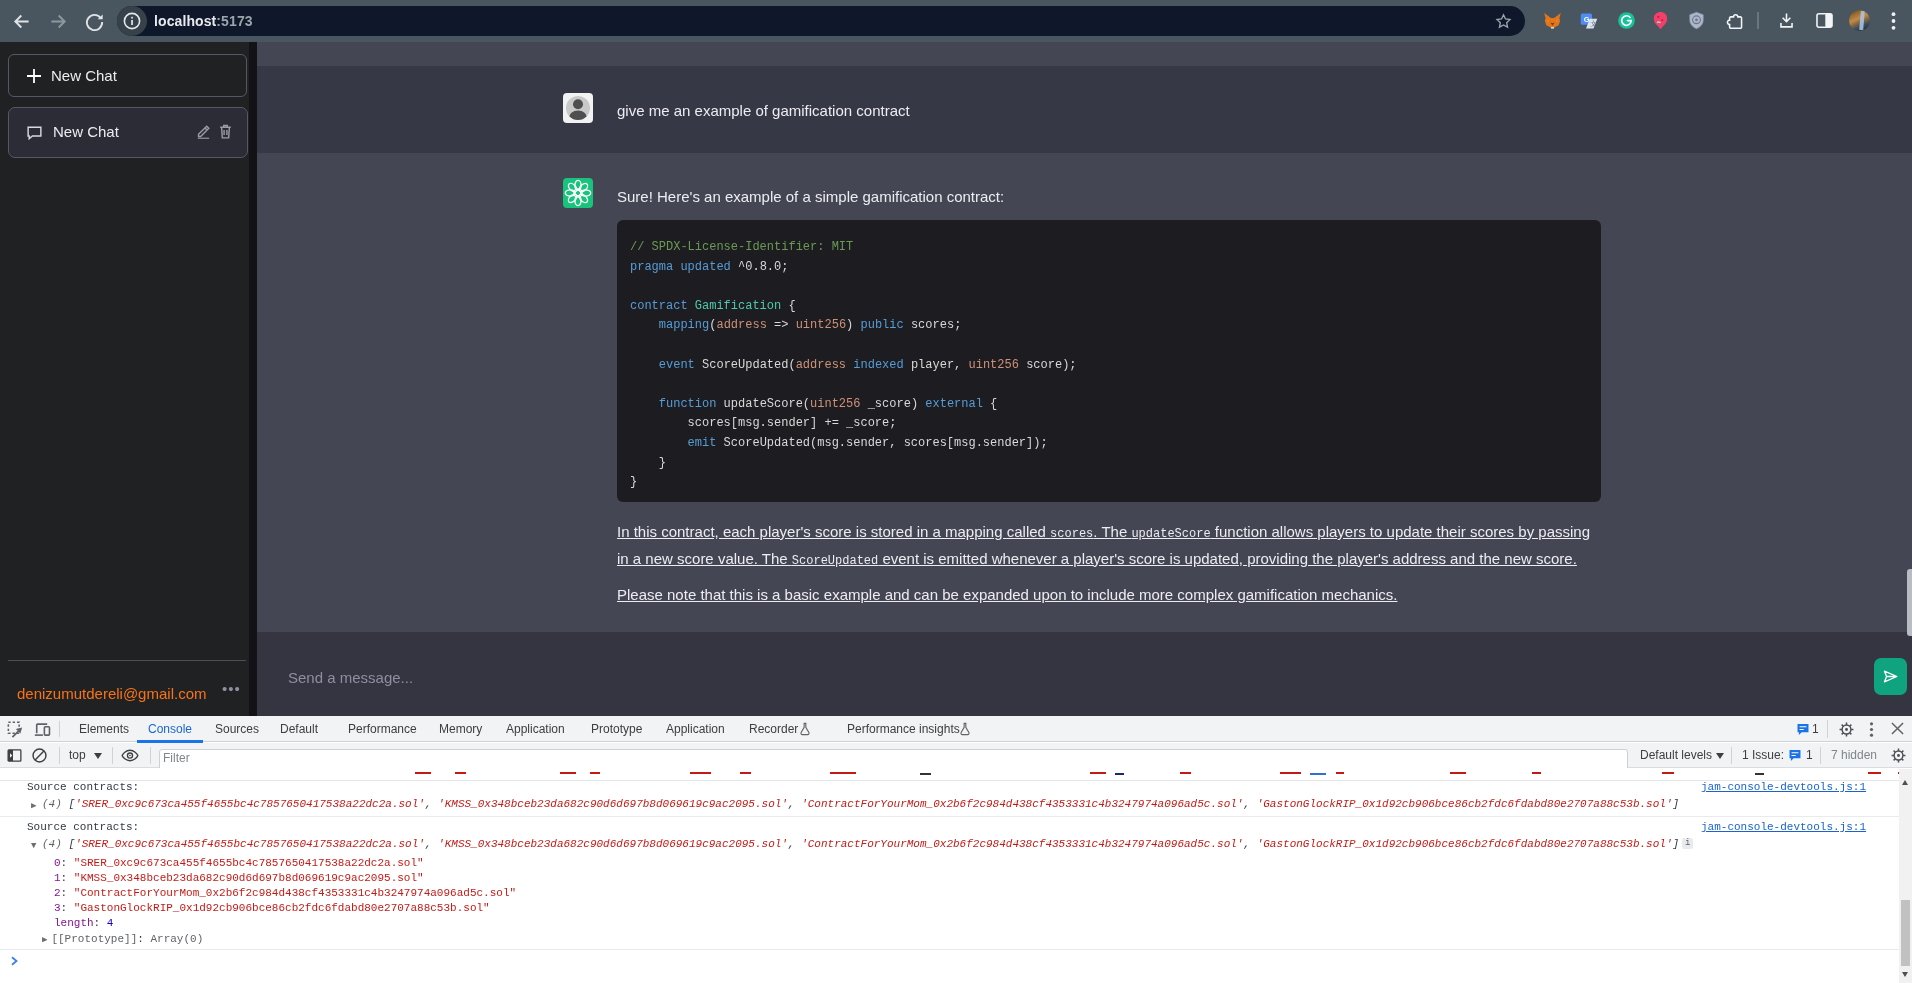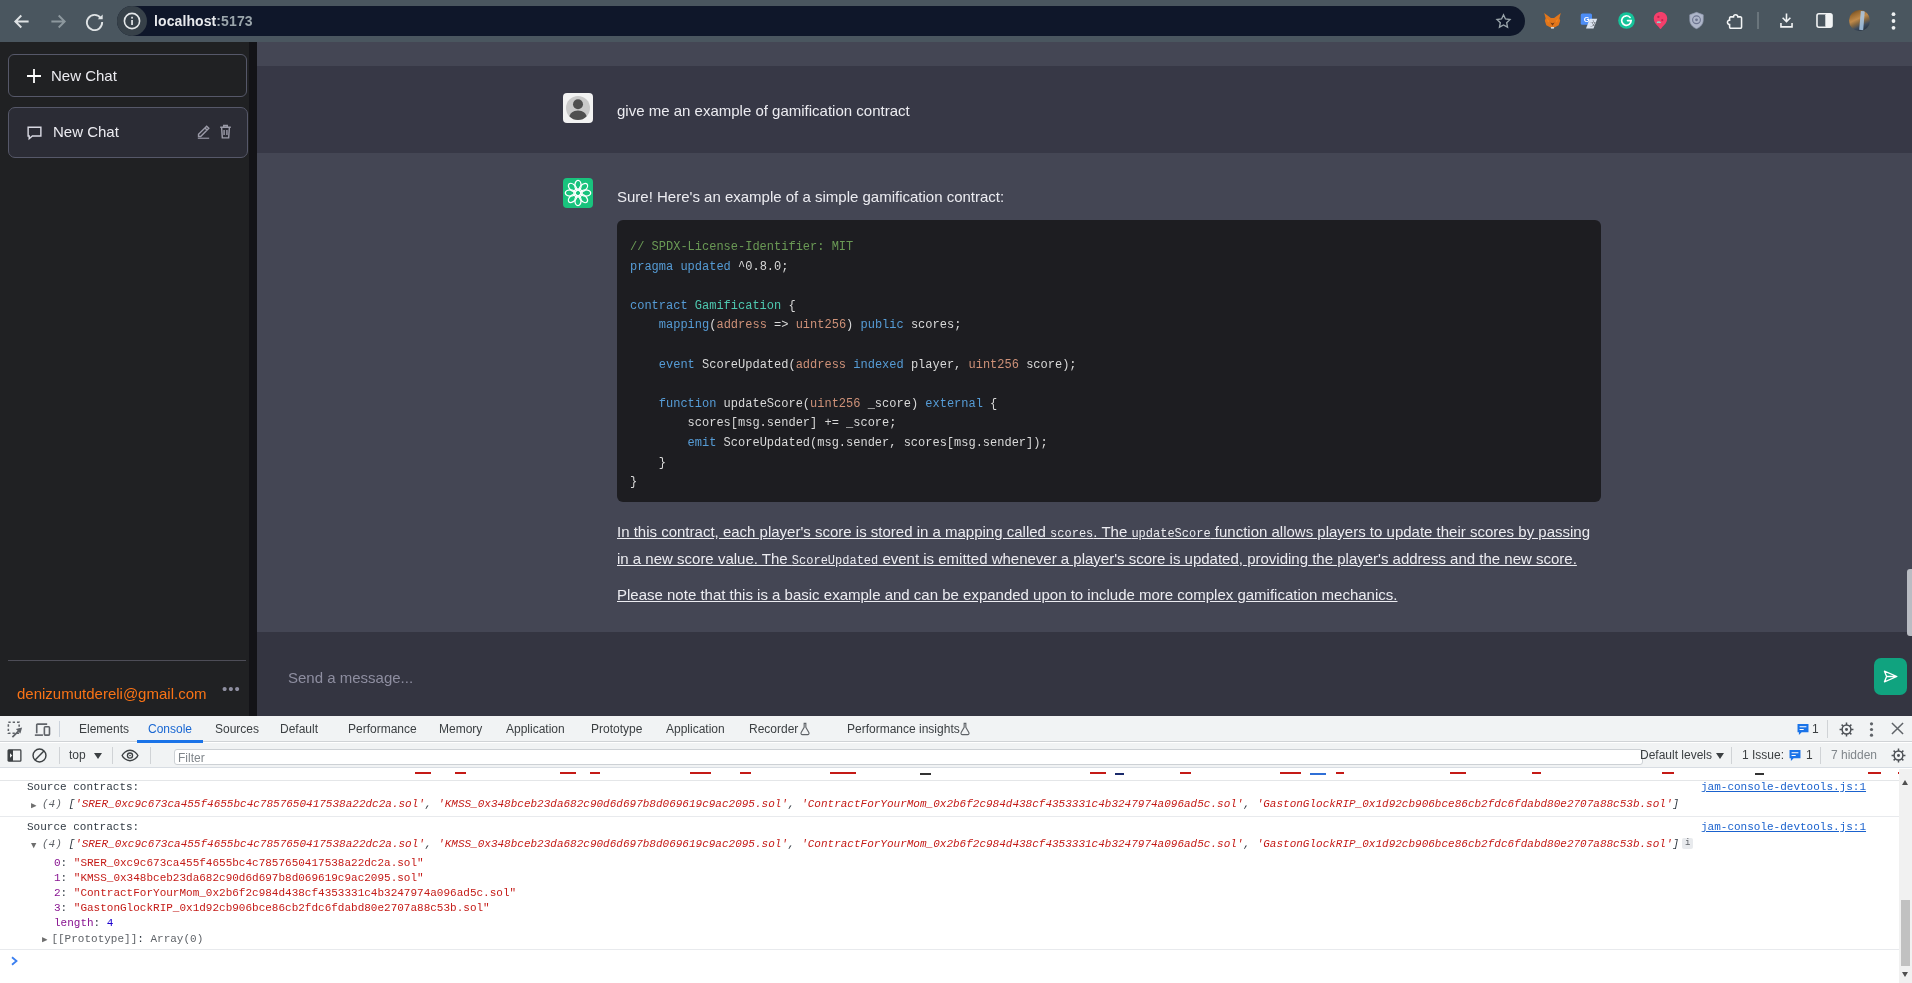--- a/index.html
+++ b/index.html
@@ -44,21 +44,21 @@
   #sendmsg { position:absolute; left:31px; top:627px; color:#8e8ea0; font-size:15px; }
   #sendbtn { position:absolute; left:1617px; top:616px; width:33px; height:37px; background:#10a37f; border-radius:7px; }
 
   #pagescroll { position:absolute; left:1650px; top:527px; width:5px; height:67px; background:#b9bcc3; border-radius:3px 0 0 3px; }
 
   
   #devtools { position:absolute; left:0; top:716px; width:1912px; height:267px; background:#fff; font-size:12px; color:#3c4043; }
   #dt-tabbar { position:absolute; left:0; top:0; width:1912px; height:26px; background:#f1f3f4; border-bottom:1px solid #d0d3d6; }
   .dt-tab { position:absolute; top:0; height:42px; line-height:26px; }
   #dt-toolbar { position:absolute; left:0; top:27px; width:1912px; height:25px; background:#f1f3f4; border-bottom:1px solid #d8dde3; }
-  #dt-filter { position:absolute; left:174px; top:6px; width:1469px; height:16px; background:#fff; border:1px solid #cdd1d5; border-radius:3px; color:#80868b; font-size:12px; line-height:16px; padding-left:3px; }
+  #dt-filter { position:absolute; left:159px; top:6px; width:1469px; height:30px; background:#fff; border:1px solid #cdd1d5; border-radius:3px; color:#80868b; font-size:12px; line-height:16px; padding-left:3px; }
   #console { position:absolute; left:0; top:52px; width:1912px; height:215px; background:#fff;
     font-family:"Liberation Mono", monospace; font-size:11px; color:#303942; }
   .crow { position:absolute; white-space:nowrap; }
   .c-red { color:#c41a16; } .c-vio { color:#881391; } .c-blue { color:#1c00cf; }
   .c-gray { color:#5f6368; } .c-link { color:#1a62ce; text-decoration:underline; }
   .c-ital { font-style:italic; }
   #conscroll { position:absolute; left:1899px; top:53px; width:13px; height:214px; background:#f1f1f1; }
 </style>
 </head>
 <body>

